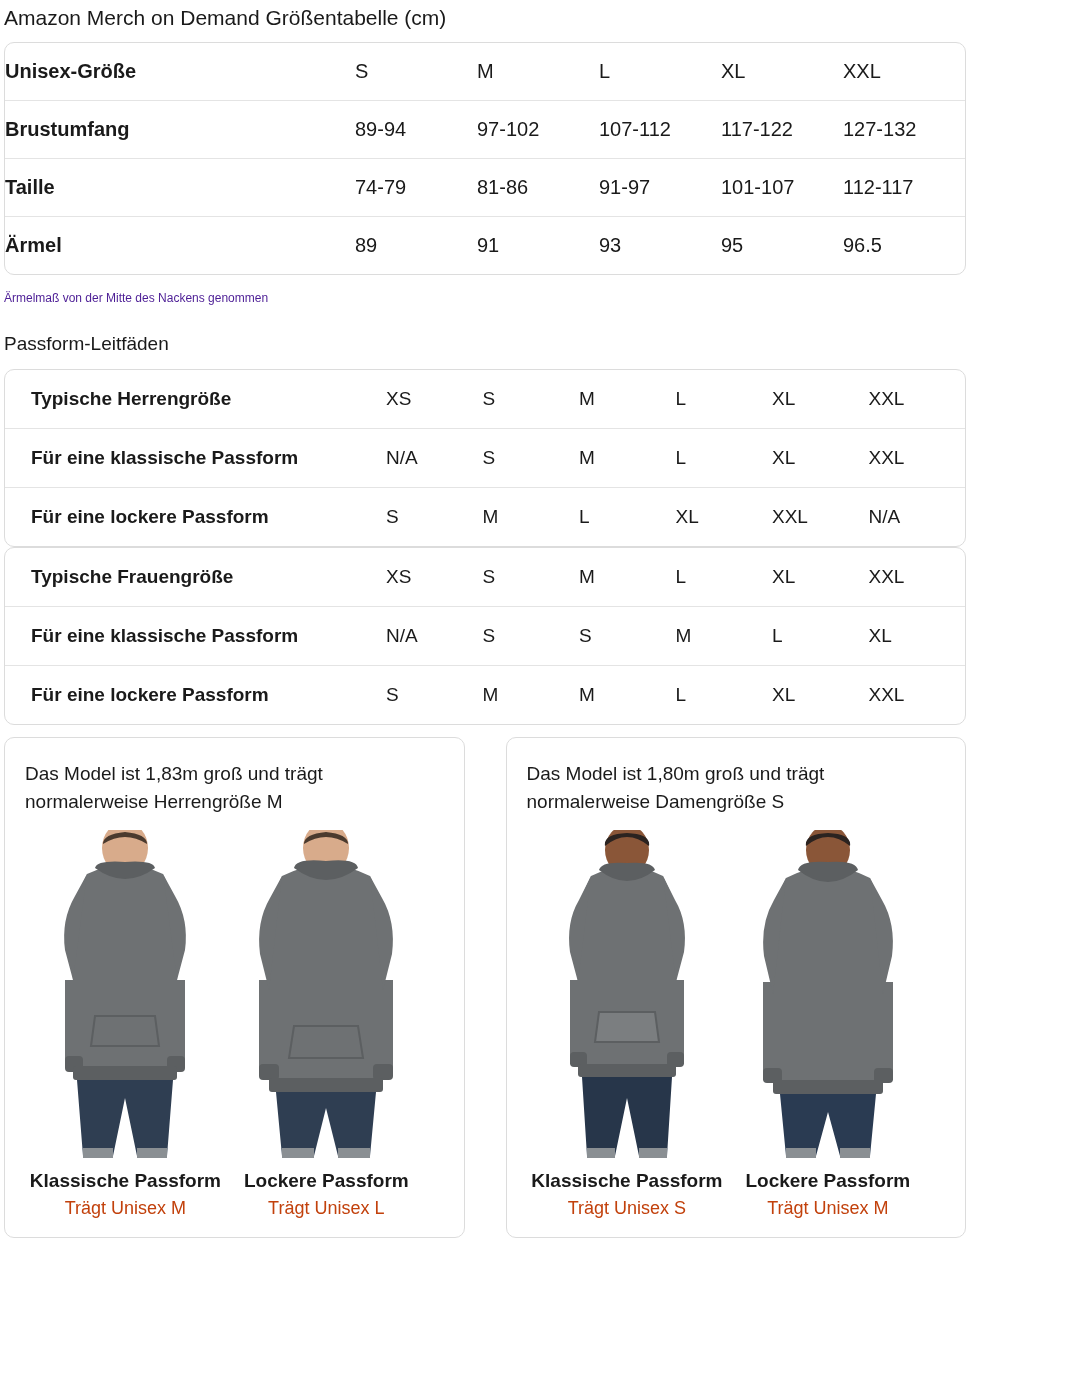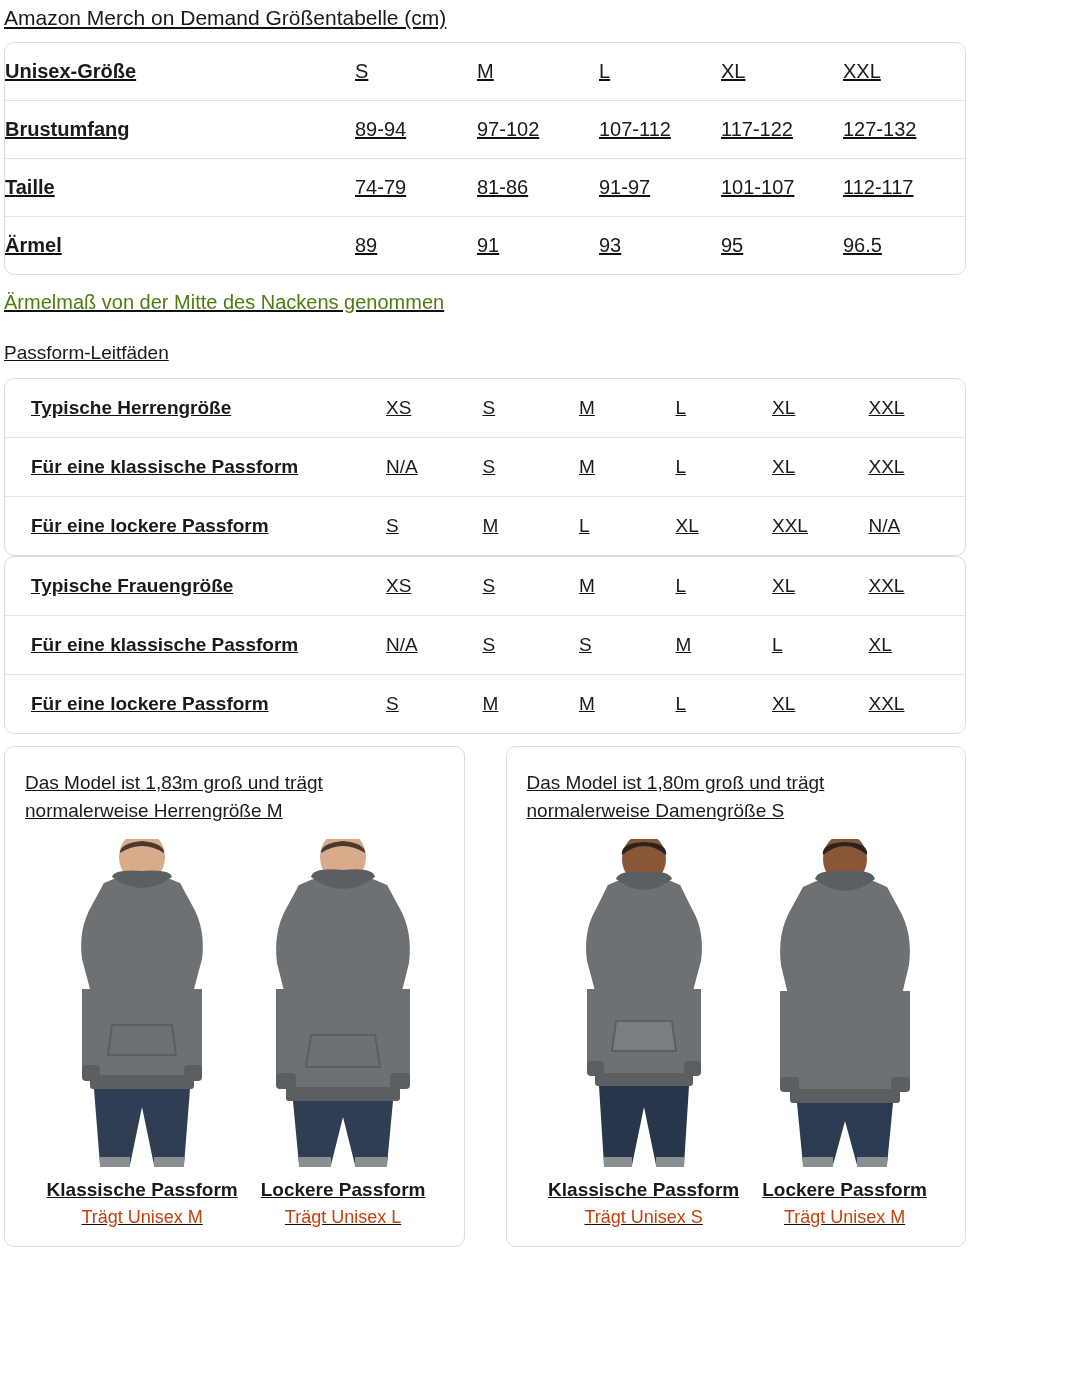--- a/index.html
+++ b/index.html
@@ -10,21 +10,20 @@
   body {
     width: 1080px;
     font-family: "Liberation Sans", sans-serif;
     color: #111111;
     -webkit-font-smoothing: antialiased;
   }
   .page {
     width: 970px;
     box-sizing: border-box;
     padding: 0;
-    text-decoration: underline;
   }
   .title {
     font-size: 21px;
     color: #1a1a1a;
     padding: 6px 0 12px 4px;
     font-weight: 400;
   }
   .card {
     border: 1px solid #dcdcdc;
     border-radius: 10px;
@@ -46,22 +45,22 @@
   }
   table.sizes tr:last-child td {
     border-bottom: none;
   }
   td.rowhead {
     font-weight: bold;
     padding-left: 26px;
     width: 350px;
   }
   .note {
-    font-size: 20px;
-    color: #4d7c0f;
+    font-size: 12px;
+    color: #4c1d95;
     padding: 16px 0 10px 4px;
   }
   .section-label {
     font-size: 19px;
     color: #1a1a1a;
     padding: 18px 0 14px 4px;
   }
   .fit-card {
   }
   table.fit {
@@ -97,21 +96,21 @@
     box-sizing: border-box;
   }
   .model-caption {
     font-size: 19px;
     line-height: 1.45;
     color: #1a1a1a;
     min-height: 58px;
   }
   .figures {
     display: flex;
-    justify-content: flex-end;
+    justify-content: flex-start;
     align-items: flex-end;
     margin-top: 12px;
   }
   .figure-col {
     width: 48%;
     text-align: center;
   }
   .fig-label {
     font-size: 19px;
     font-weight: bold;

